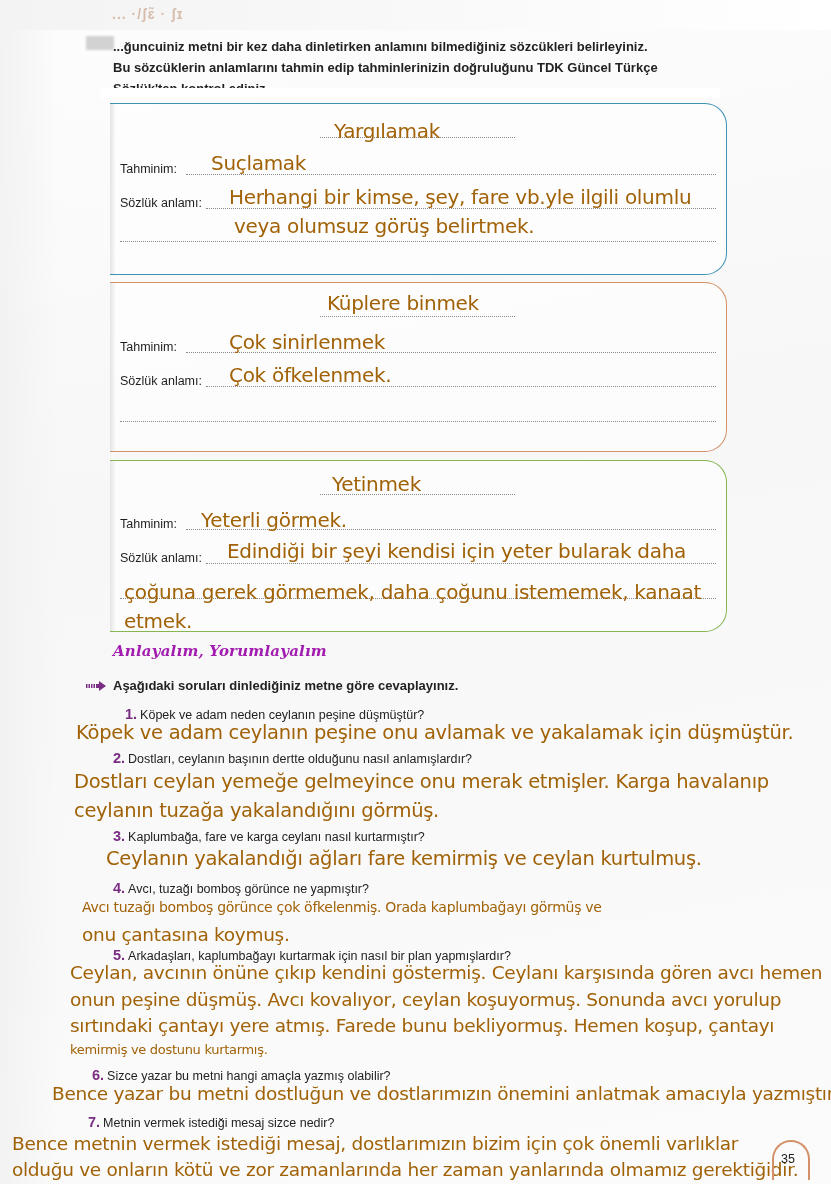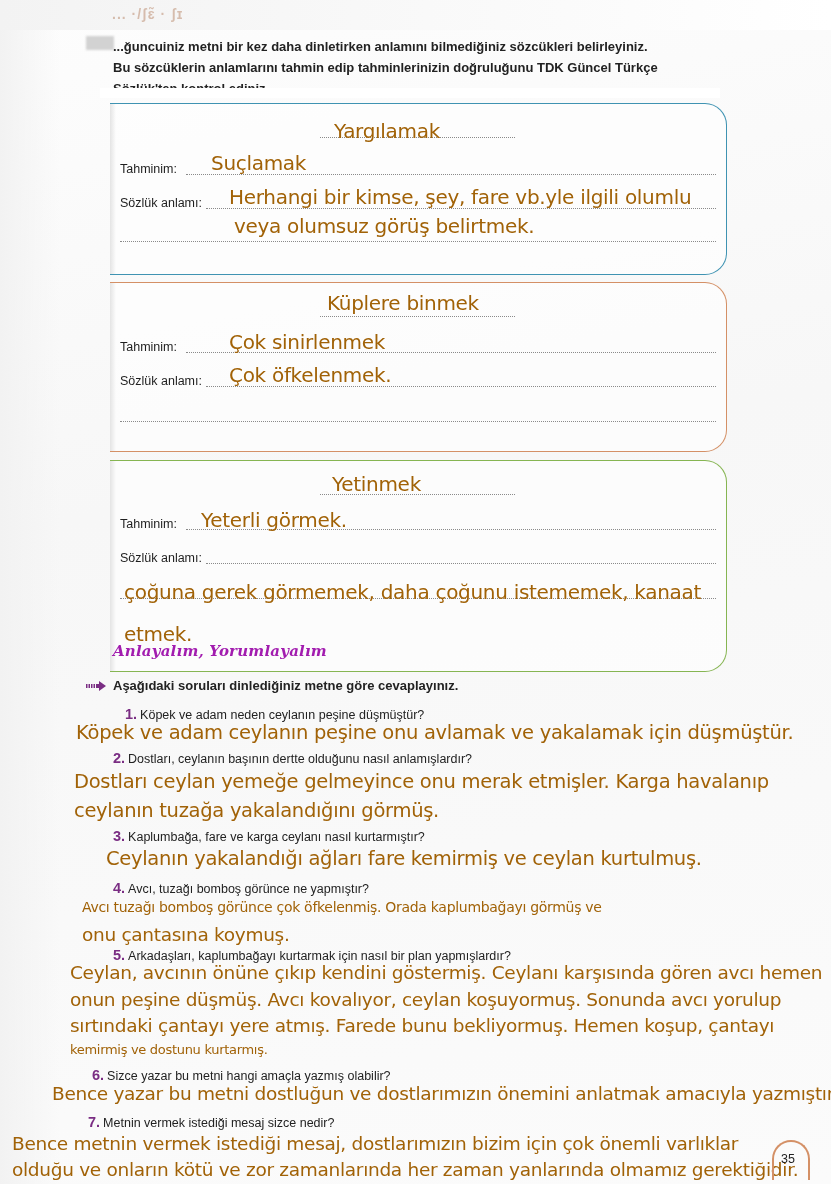--- a/index.html
+++ b/index.html
@@ -40,21 +40,21 @@
       border: 1.8px solid; border-left: none;
       border-radius: 0 22px 22px 0;
       background: rgba(255,255,255,0.6);
     }
     .card .left-edge {
       position: absolute; left: 0; top: 0; bottom: 0; width: 6px;
       background: linear-gradient(90deg, #e4e4e4, rgba(255,255,255,0));
     }
     .card-blue { top: 103px; height: 172px; border-color: #3f93b2; }
     .card-orange { top: 282px; height: 170px; border-color: #d49066; }
-    .card-green { top: 460px; height: 212px; border-color: #86b552; }
+    .card-green { top: 460px; height: 172px; border-color: #86b552; }
 
     .hw {
       font-family: "DejaVu Sans", sans-serif; color: #a16207;
       font-size: 19px; line-height: 1; position: absolute; white-space: nowrap;
       letter-spacing: -0.3px;
     }
     .hw.lg { font-size: 20px; }
 
     .dotline {
       position: absolute; height: 0; border-bottom: 1.2px dotted #8a8a8a;
@@ -142,23 +142,24 @@
   <div class="left-edge"></div>
   <div class="dotline" style="left:210px; top:33px; width:195px;"></div>
   <span class="hw lg" style="left:222px; top:13px;">Yetinmek</span>
 
   <span class="lbl" style="left:10px; top:56px;">Tahminim:</span>
   <div class="dotline" style="left:76px; top:68px; width:530px;"></div>
   <span class="hw lg" style="left:91px; top:49px;">Yeterli görmek.</span>
 
   <span class="lbl" style="left:10px; top:90px;">Sözlük anlamı:</span>
   <div class="dotline" style="left:96px; top:102px; width:510px;"></div>
+  <span class="hw lg" style="left:117px; top:80px;">Edindiği bir şeyi kendisi için yeter bularak daha</span>
   <div class="dotline" style="left:10px; top:137px; width:596px;"></div>
   <span class="hw lg" style="left:14px; top:121px;">çoğuna gerek görmemek, daha çoğunu istememek, kanaat</span>
-  <span class="hw lg" style="left:14px; top:150px;margin-top:13px;">etmek.</span>
+  <span class="hw lg" style="left:14px; top:150px;">etmek.</span>
 </div>
 
 <div class="section-title">Anlayalım, Yorumlayalım</div>
 <svg class="arrow-icon" viewBox="0 0 20 10">
   <rect x="0" y="3" width="1.5" height="4" fill="#7a2d83"></rect>
   <rect x="2.5" y="3" width="1.5" height="4" fill="#7a2d83"></rect>
   <rect x="5" y="3" width="1.5" height="4" fill="#7a2d83"></rect>
   <rect x="7.5" y="3" width="1.5" height="4" fill="#7a2d83"></rect>
   <rect x="10" y="3" width="3" height="4" fill="#7a2d83"></rect>
   <polygon points="13,0 20,5 13,10" fill="#7a2d83"></polygon>

